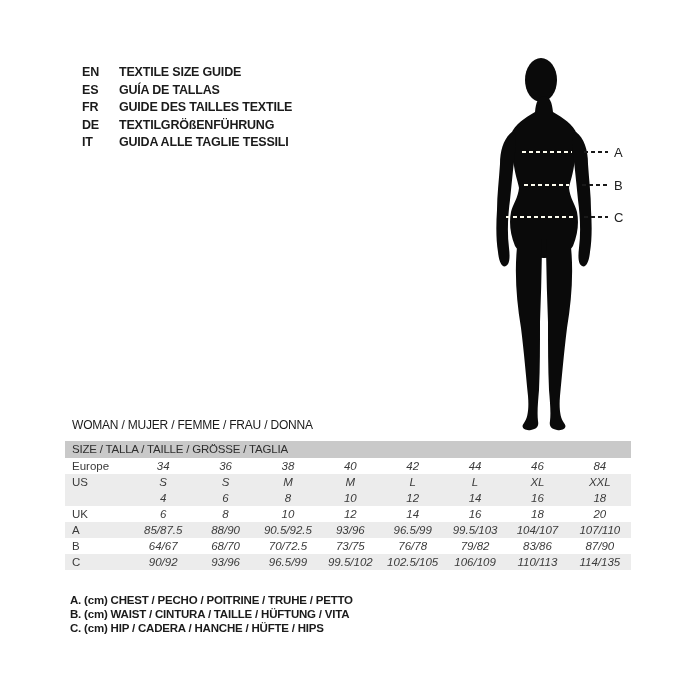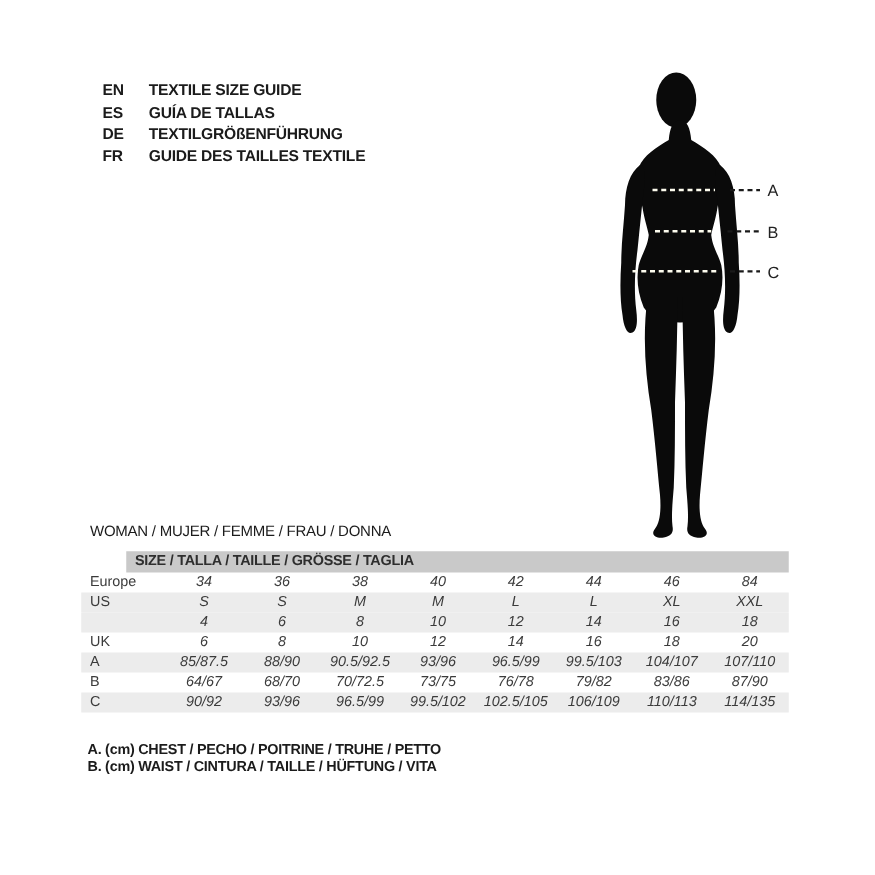--- a/index.html
+++ b/index.html
@@ -18,21 +18,21 @@
   .dash-body { stroke:var(--dash_body,#fdfcee); stroke-width:2; stroke-dasharray:4 3; fill:none; }
   .dash-leader { stroke:var(--dash_leader,#1a1a1a); stroke-width:1.8; stroke-dasharray:4 3; fill:none; }
   .measure-letter { font-size:13px; fill:#222222; font-family:"Liberation Sans", sans-serif; }
   
   .woman-heading { position:absolute; left:72px; top:418px; font-weight:normal;
     font-size:12px; letter-spacing:-0.2px; color:#1b1b1b; }
   
   .size-table { position:absolute; left:65px; top:441px; width:566px;
     font-size:11.5px; color:#3b3b3b; }
   .table-header { background:var(--header_bg,#c9c9c9); height:17px; line-height:17px;
-    padding-left:7px; font-weight:bold; font-size:11.5px; letter-spacing:-0.2px; color:#2e2e2e;margin-left:36px; }
+    padding-left:7px; font-weight:normal; font-size:11.5px; letter-spacing:-0.2px; color:#2e2e2e; }
   .t-row { display:flex; height:16px; line-height:16px; }
   .t-row.striped { background:var(--stripe_bg,#ececec); }
   .t-label { width:67px; padding-left:7px; box-sizing:border-box; }
   .t-cells { flex:1; display:flex;font-style:italic; }
   .t-cells .cell { flex:1; text-align:center; }
   
   .legend { position:absolute; left:70px; top:594px; font-weight:bold;
     font-size:11.5px; line-height:13.8px; letter-spacing:-0.2px; color:#1b1b1b; }
 </style>
 </head>
@@ -43,26 +43,30 @@
   <div class="lang-list">
     <div class="lang-row">
       <span class="lang-code">EN</span>
       <span class="lang-label">TEXTILE SIZE GUIDE</span>
     </div>
     <div class="lang-row">
       <span class="lang-code">ES</span>
       <span class="lang-label">GUÍA DE TALLAS</span>
     </div>
     <div class="lang-row">
+      <span class="lang-code">FR</span>
+      <span class="lang-label">GUIDE DES TAILLES TEXTILE</span>
+    </div>
+    <div class="lang-row">
       <span class="lang-code">DE</span>
       <span class="lang-label">TEXTILGRÖßENFÜHRUNG</span>
     </div>
     <div class="lang-row">
-      <span class="lang-code">FR</span>
-      <span class="lang-label">GUIDE DES TAILLES TEXTILE</span>
+      <span class="lang-code">IT</span>
+      <span class="lang-label">GUIDA ALLE TAGLIE TESSILI</span>
     </div>
   </div>
 
   <svg class="figure-svg" width="210" height="400" viewBox="0 0 210 400" xmlns="http://www.w3.org/2000/svg">
     <g class="silhouette">
       <ellipse cx="81" cy="40" rx="16" ry="22"></ellipse>
 
       <path d="M84,56 C90,57 92,62 93,72 C103,78 113,84 117,94 C120,104 116,116 114,126
                C112,138 110,142 109,148 C110,158 115,164 117,172 C119,182 118,194 113,206
                C108,214 96,218 84,218 C72,218 60,214 55,206 C50,194 49,182 51,172
@@ -193,15 +197,16 @@
           <span class="cell">106/109</span>
           <span class="cell">110/113</span>
           <span class="cell">114/135</span>
         </span>
     </div>
   </div>
 
   <div class="legend">
     <div>A. (cm) CHEST / PECHO / POITRINE / TRUHE / PETTO</div>
     <div>B. (cm) WAIST / CINTURA / TAILLE / HÜFTUNG / VITA</div>
+    <div>C. (cm) HIP / CADERA / HANCHE / HÜFTE / HIPS</div>
   </div>
 
 </div>
 
 </body></html>

